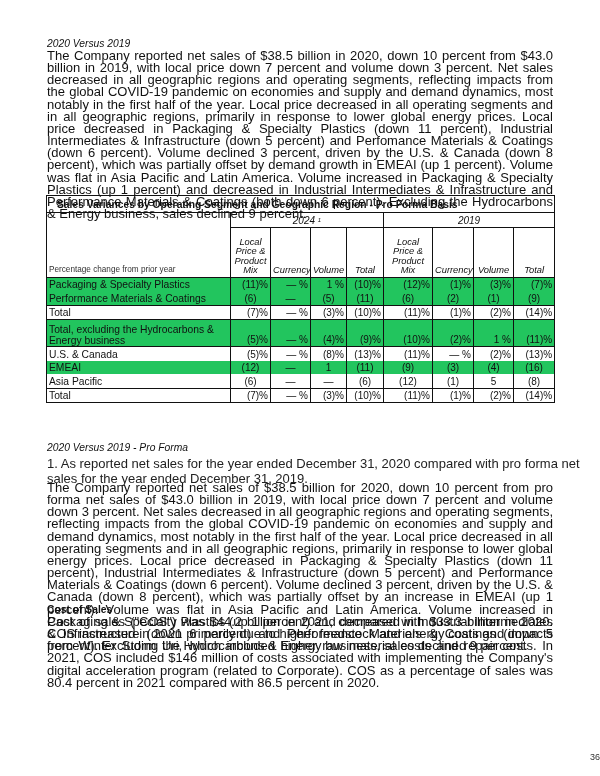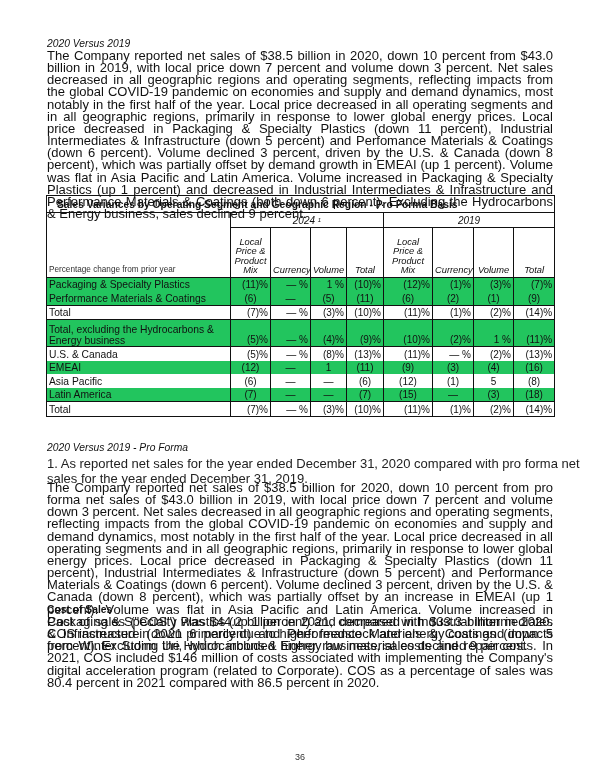--- a/index.html
+++ b/index.html
@@ -22,21 +22,21 @@
   .lbl { text-align: left; font-size: 10.3px; }
   tr.shade td { background: #22c55e; margin-left: 22px; }
   tr.two td { height: 26px; }
   tr.two td.lbl { white-space: normal; line-height: 11px; }
   tr.topline td { border-top: 1.5px solid #111; }
   table.sv tr > td:first-child { border-left: 1.5px solid #111; }
   table.sv tr > td:last-child { border-right: 1.5px solid #111; }
   tr.lastrow td { border-bottom: 1.5px solid #111; }
   .sep2019 { border-left: 1.5px solid #111 !important; }
   .footnote { position: absolute; left: 47px; top: 456px; font-size: 13px; color: #222; }
-  .pagenum { position: absolute; left: 0; width: 600px; top: 752px; text-align: center; font-size: 9px; color: #333; }
+  .pagenum { position: absolute; left: 0; width: 600px; top: 752px; text-align: right; font-size: 9px; color: #333; }
   sup { font-size: 6px; vertical-align: top; position: relative; top: -1px; }
 </style>
 </head>
 <body>
 
 <div class="heading-it" style="top:38px;">2020 Versus 2019</div>
 <div class="para" style="top:50px;">The Company reported net sales of $38.5 billion in 2020, down 10 percent from $43.0 billion in 2019, with local price down 7 percent and volume down 3 percent. Net sales decreased in all geographic regions and operating segments, reflecting impacts from the global COVID-19 pandemic on economies and supply and demand dynamics, most notably in the first half of the year. Local price decreased in all operating segments and in all geographic regions, primarily in response to lower global energy prices. Local price decreased in Packaging &amp; Specialty Plastics (down 11 percent), Industrial Intermediates &amp; Infrastructure (down 5 percent) and Perfomance Materials &amp; Coatings (down 6 percent). Volume declined 3 percent, driven by the U.S. &amp; Canada (down 8 percent), which was partially offset by demand growth in EMEAI (up 1 percent). Volume was flat in Asia Pacific and Latin America. Volume increased in Packaging &amp; Specialty Plastics (up 1 percent) and decreased in Industrial Intermediates &amp; Infrastructure and Performance Materials &amp; Coatings (both down 6 percent). Excluding the Hydrocarbons &amp; Energy business, sales declined 9 percent.</div>
 
 <div class="tbl-wrap">
   <table class="sv">
@@ -143,31 +143,20 @@
           <td class="lbl">Asia Pacific</td>
           <td class="num ctr">(6)</td>
           <td class="num ctr">—</td>
           <td class="num ctr">—</td>
           <td class="num ctr">(6)</td>
           <td class="num sep2019 ctr">(12)</td>
           <td class="num ctr">(1)</td>
           <td class="num ctr">5</td>
           <td class="num ctr">(8)</td>
         </tr>
-        <tr class="shade">
-          <td class="lbl">Latin America</td>
-          <td class="num ctr">(7)</td>
-          <td class="num ctr">—</td>
-          <td class="num ctr">—</td>
-          <td class="num ctr">(7)</td>
-          <td class="num sep2019 ctr">(15)</td>
-          <td class="num ctr">—</td>
-          <td class="num ctr">(3)</td>
-          <td class="num ctr">(18)</td>
-        </tr>
         <tr class="topline lastrow">
           <td class="lbl">Total</td>
           <td class="num">(7)%</td>
           <td class="num">— %</td>
           <td class="num">(3)%</td>
           <td class="num">(10)%</td>
           <td class="num sep2019">(11)%</td>
           <td class="num">(1)%</td>
           <td class="num">(2)%</td>
           <td class="num">(14)%</td>

